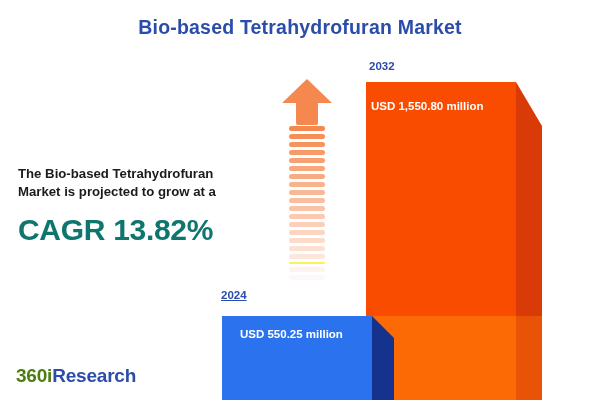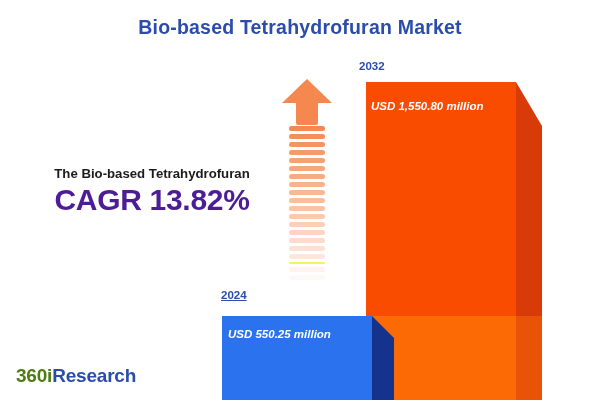--- a/index.html
+++ b/index.html
@@ -34,34 +34,33 @@
     letter-spacing: 0.2px;
     white-space: nowrap;
   }
 
   
   .statement {
     position: absolute;
     left: 18px;
     top: 165px;
     width: 268px;
-    text-align: center;
   }
   .statement-line {
     font-size: 13.2px;
     font-weight: bold;
     color: #1b1b1b;
     line-height: 1.38;
     white-space: nowrap;
   }
   .cagr-value {
-    margin-top: 0;
+    margin-top: 12px;
     font-size: 30px;
     font-weight: bold;
-    color: #4c1d95;
+    color: #0f766e;
     letter-spacing: -0.3px;
     line-height: 1.12;
     white-space: nowrap;
   }
 
   
   .logo {
     position: absolute;
     left: 16px;
     top: 365px;
@@ -160,43 +159,43 @@
   }
 
   
   .year-label {
     position: absolute;
     font-size: 11.5px;
     font-weight: bold;
     color: #2b4cab;
     white-space: nowrap;
   }
-  .year-2032 { left: 359px; top: 60px; }
+  .year-2032 { left: 369px; top: 60px; }
   .year-2024 { left: 221px; top: 289px; text-decoration: underline; }
 
   .value-label {
     position: absolute;
     font-size: 11.5px;
     font-weight: bold;
     color: #ffffff;
     white-space: nowrap;
-    font-style: italic;
   }
   .value-2032 { left: 371px; top: 100px; }
-  .value-2024 { left: 228px; top: 328px; }
+  .value-2024 { left: 240px; top: 328px; }
 </style>
 </head>
 <body>
 
 <div id="canvas">
 
   <div class="chart-title">Bio-based Tetrahydrofuran Market</div>
 
   <div class="statement">
     <div class="statement-line">The Bio-based Tetrahydrofuran</div>
+    <div class="statement-line">Market is projected to grow at a</div>
     <div class="cagr-value">CAGR 13.82%</div>
   </div>
 
   <div class="arrow">
     <svg class="arrow-head" viewBox="0 0 52 48">
       <path d="M26 1 L51 25 L37 25 L37 45 Q37 47 35 47 L17 47 Q15 47 15 45 L15 25 L1 25 Z" fill="#f5884f"></path>
     </svg>
     <div class="arrow-stripes" id="arrow-stripes">
         <div class="arrow-stripe" style="background: rgb(245, 136, 79);"></div>
         <div class="arrow-stripe" style="background: rgba(245, 136, 79, 0.95);"></div>

